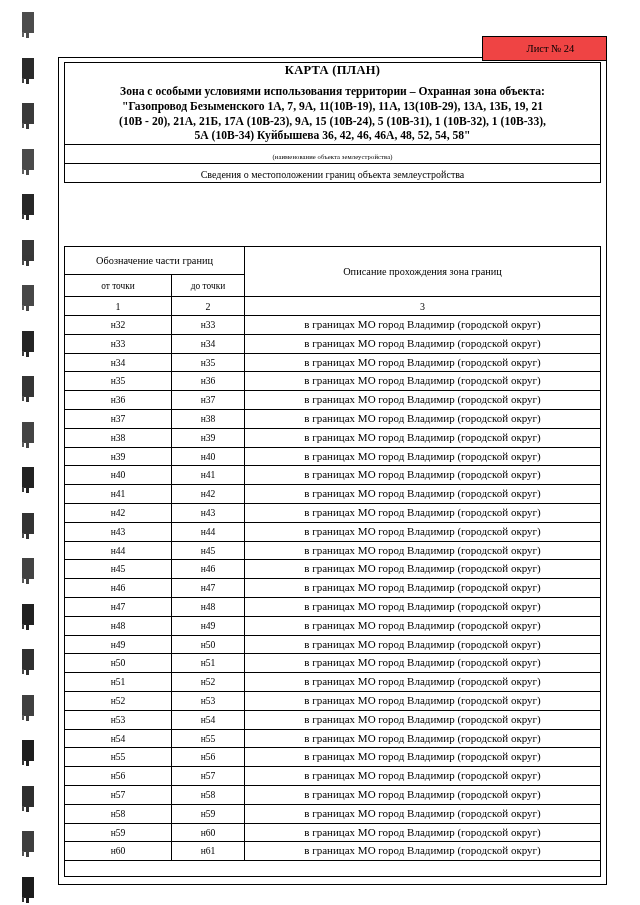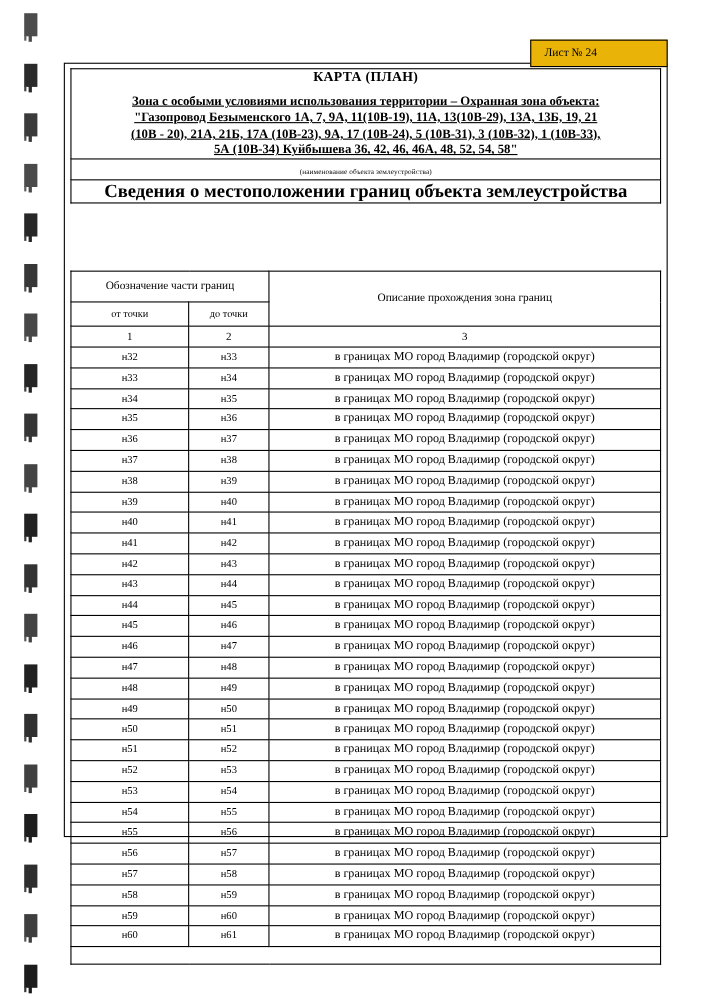--- a/index.html
+++ b/index.html
@@ -51,39 +51,40 @@
     height: 5px;
     background: #333;
   }
 
   
   #page-frame {
     position: absolute;
     left: 58px;
     top: 57px;
     width: 549px;
-    height: 704px;
+    height: 828px;
     border: 1.5px solid #000;
     box-sizing: border-box;
     background: #fff;
   }
 
   
   #sheet-box {
     position: absolute;
     left: 482px;
     top: 36px;
     width: 125px;
     height: 25px;
     border: 1.3px solid #000;
     box-sizing: border-box;
-    background: #eab308;
+    background: #ef4444;
     z-index: 5;
     display: flex;
     align-items: center;
+    justify-content: center;
   }
   #sheet-box .sheet-label {
     font-size: 10.5px;
     padding-left: 12px;
     white-space: nowrap;
   }
 
   
   .doc-table {
     border-collapse: collapse;
@@ -111,38 +112,37 @@
   .title-main {
     font-size: 12.5px;
     font-weight: bold;
     letter-spacing: 0.3px;
     margin-bottom: 7px;
   }
   .title-sub {
     font-size: 11.6px;
     font-weight: bold;
     line-height: 1.28;
-    text-decoration: underline;
   }
   .caption-cell {
     text-align: center;
     padding: 1px 0 1px 0;
     height: 11px;
   }
   .caption-text {
     font-size: 6.6px;
     letter-spacing: 0.1px;
   }
   .section-cell {
     text-align: center;
     padding: 5px 0 5px 0;
   }
   .section-text {
-    font-size: 17px;
-    font-weight: bold;
+    font-size: 10px;
+    font-weight: normal;
   }
   .para-cell {
     padding: 3px 5px 3px 4px;
     text-align: justify;
   }
   .para-text {
     font-size: 9.1px;
     line-height: 1.45;
   }
 
@@ -231,21 +231,21 @@
 <div id="page-frame">
 
   <table class="doc-table" id="header-block">
     <tbody>
       <tr>
         <td class="title-cell">
           <div class="title-main">КАРТА (ПЛАН)</div>
           <div class="title-sub">
             <div>Зона с особыми условиями использования территории – Охранная зона объекта:</div>
             <div>"Газопровод Безыменского 1А, 7, 9А, 11(10В-19), 11А, 13(10В-29), 13А, 13Б, 19, 21</div>
-            <div>(10В - 20), 21А, 21Б, 17А (10В-23), 9А, 17 (10В-24), 5 (10В-31), 3 (10В-32), 1 (10В-33),</div>
+            <div>(10В - 20), 21А, 21Б, 17А (10В-23), 9А, 15 (10В-24), 5 (10В-31), 1 (10В-32), 1 (10В-33),</div>
             <div>5А (10В-34) Куйбышева 36, 42, 46, 46А, 48, 52, 54, 58"</div>
           </div>
         </td>
       </tr>
       <tr>
         <td class="caption-cell">
           <span class="caption-text">(наименование объекта землеустройства)</span>
         </td>
       </tr>
       <tr>

